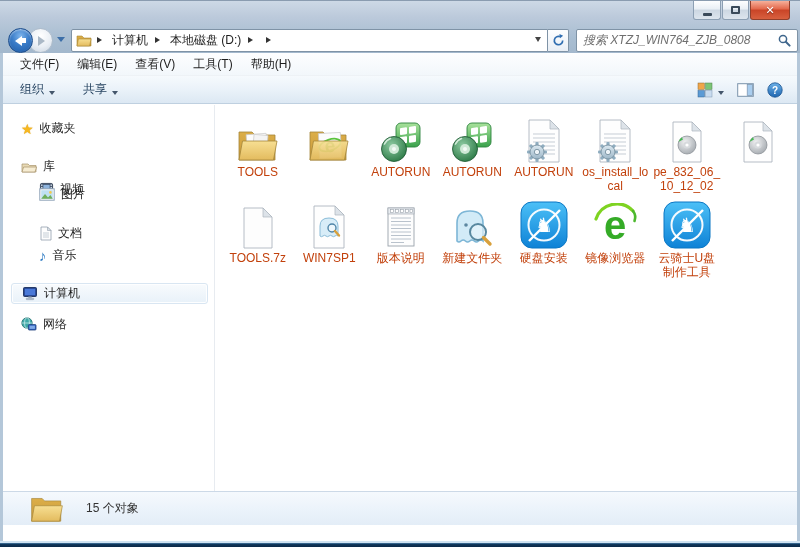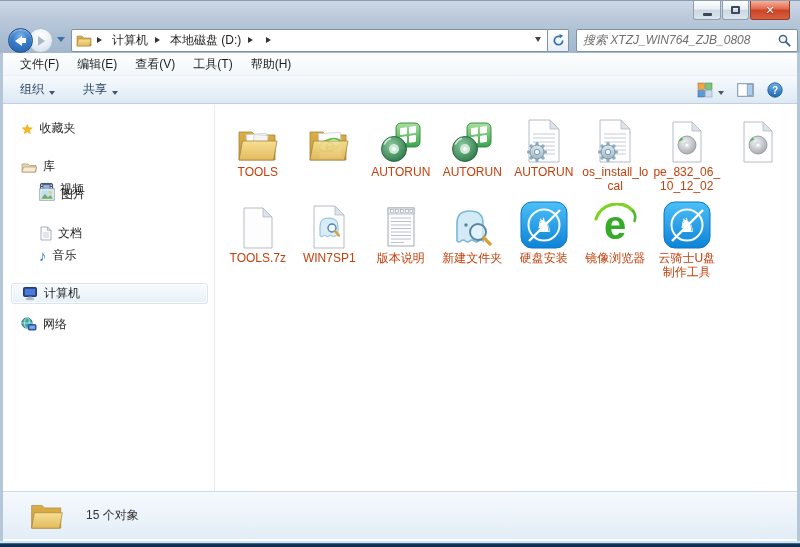--- a/index.html
+++ b/index.html
@@ -65,21 +65,21 @@
   .star-gl { color:#f7b820; font-size:14px; text-shadow:0 0 1px #c98f14; line-height:1; }
   .note-gl { color:#2f7cc4; font-size:15px; line-height:1; }
 
   .files { position:absolute; left:215px; top:0; width:579px; height:386px; padding:9px 0 0 4px;
     display:grid; grid-template-columns:repeat(8,71.5px); grid-auto-rows:min-content; row-gap:7px; }
   .file { width:71.5px; display:flex; flex-direction:column; align-items:center; cursor:default; }
   .icobox { height:49px; display:flex; align-items:flex-end; justify-content:center; }
   .flabel { margin-top:2px; font-size:12px; line-height:14px; text-align:center; color:#c2410c;
     max-width:68px; word-break:break-all; }
 
-  .statusbar { position:absolute; left:0; top:438px; width:794px; height:48px; border-top:1px solid #ccd9e7;
+  .statusbar { position:absolute; left:0; top:438px; width:794px; height:34px; border-top:1px solid #ccd9e7;
     background:linear-gradient(180deg,#f5f9fd 0,#eaf2fa 60%,#e3edf7 100%);
     display:flex; align-items:center; font-size:12px; color:#333; }
   .statusbar .txt { margin-left:22px; }
   .statusbar svg { margin-left:27px; }
 
   .bottomframe { position:absolute; left:0; top:540px; width:800px; height:7px;
     background:linear-gradient(180deg,#cfe3f2 0 2px,#35648c 2px 3px,#11395e 3px,#0a2440 100%); }
   .hidden-defs { position:absolute; width:0; height:0; }
 </style>
 </head>

